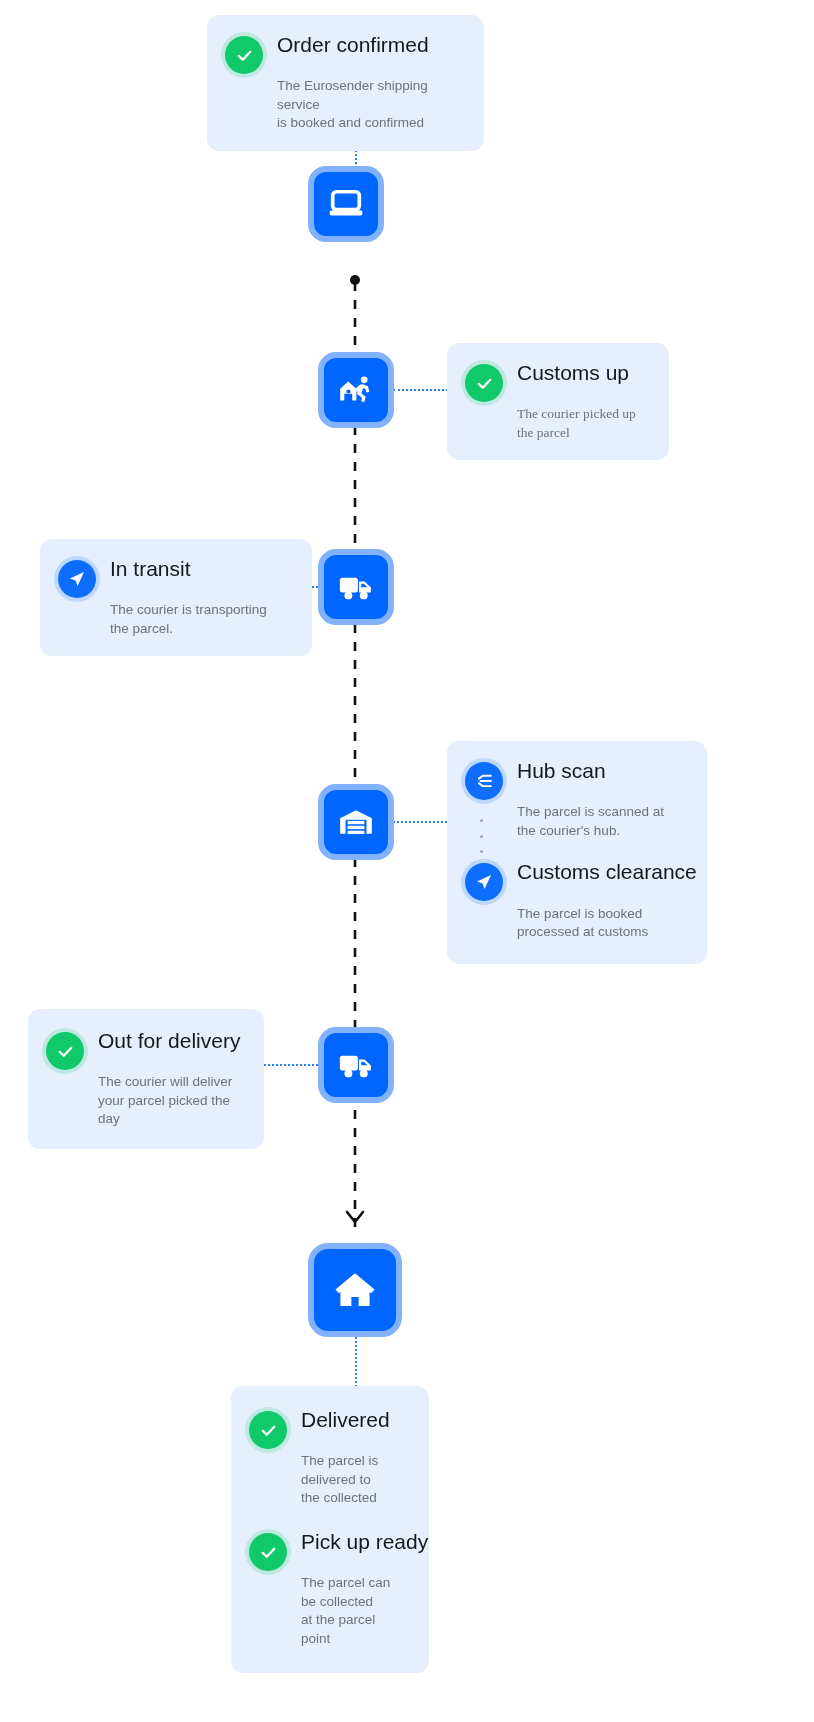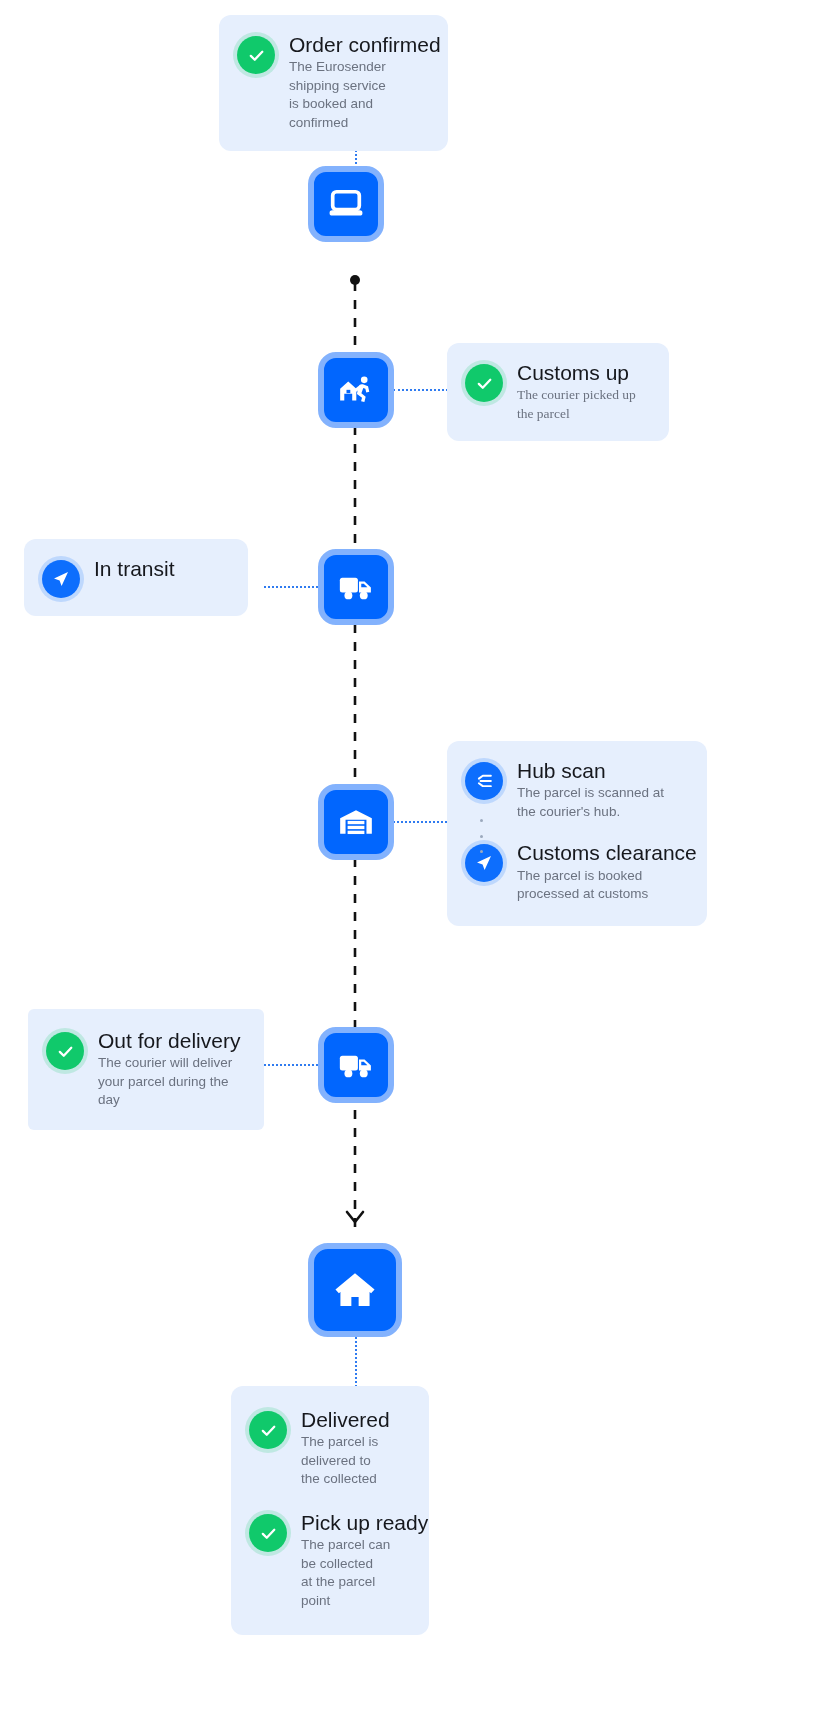--- a/index.html
+++ b/index.html
@@ -65,21 +65,21 @@
     font-size: 21px;
     color: #16181d;
     line-height: 1.15;
     font-weight: 400;
     white-space: nowrap;
   }
   .card-desc {
     font-size: 13.5px;
     color: #6b7280;
     line-height: 1.38;
-    margin-top: 1px;
+    margin-top: 20px;
     white-space: pre-line;
   }
 
   
   .vdots {
     position: absolute;
     left: 33px;
     width: 3px;
     display: flex;
     flex-direction: column;
@@ -184,21 +184,21 @@
 
 <div class="node" style="left:308px; top:1243px; width:94px; height:94px; border-radius:20px;">
   <span>
     <svg width="46" height="46" viewBox="0 0 24 24" fill="#ffffff">
       <path d="M12 3.3 L22.2 11.7 L20.4 13.7 L19.6 13.1 V20.4 H13.9 V15.6
                H10.1 V20.4 H4.4 V13.1 L3.6 13.7 L1.8 11.7 Z"></path>
     </svg>
   </span>
 </div>
 
-<div class="card" style="left:219px; top:15px; width:229px;">
+<div class="card" style="left:207px; top:15px; width:277px;">
   <div class="card-row">
     <span class="badge green">
       <svg width="21" height="21" viewBox="0 0 24 24" fill="none">
         <path d="M5.5 12.4 L10 16.8 L18.6 7.8" stroke="#ffffff" stroke-width="2.6" stroke-linecap="round" stroke-linejoin="round"></path>
       </svg>
     </span>
     <span class="card-text">
       <span class="card-title">Order confirmed</span>
       <span class="card-desc" style="display:block;">The Eurosender shipping service
 is booked and confirmed</span>
@@ -214,29 +214,31 @@
       </svg>
     </span>
     <span class="card-text">
       <span class="card-title">Customs up</span>
       <span class="card-desc" style="display:block;font-family:Liberation Serif, serif;">The courier picked up
 the parcel</span>
     </span>
   </div>
 </div>
 
-<div class="card" style="left:24px; top:539px; width:224px;">
+<div class="card" style="left:40px; top:539px; width:272px;">
   <div class="card-row">
     <span class="badge blue">
       <svg width="20" height="20" viewBox="0 0 24 24" fill="#ffffff">
         <path d="M20.4 3.6 L3.6 11.3 L10.3 13.7 L12.7 20.4 Z"></path>
       </svg>
     </span>
     <span class="card-text">
       <span class="card-title">In transit</span>
+      <span class="card-desc" style="display:block;">The courier is transporting
+the parcel.</span>
     </span>
   </div>
 </div>
 
 <div class="card" style="left:447px; top:741px; width:260px; padding-bottom:22px;">
   <div class="vdots" style="top:78px; height:34px;">
     <i></i>
       <i></i>
       <i></i>
   </div>
@@ -261,31 +263,31 @@
       </svg>
     </span>
     <span class="card-text">
       <span class="card-title">Customs clearance</span>
       <span class="card-desc" style="display:block;">The parcel is booked
 processed at customs</span>
     </span>
   </div>
 </div>
 
-<div class="card" style="left:28px; top:1009px; width:236px; padding-top:20px; padding-bottom:20px;border-radius:6px;">
+<div class="card" style="left:28px; top:1009px; width:236px; padding-top:20px; padding-bottom:20px;">
   <div class="card-row">
     <span class="badge green">
       <svg width="21" height="21" viewBox="0 0 24 24" fill="none">
         <path d="M5.5 12.4 L10 16.8 L18.6 7.8" stroke="#ffffff" stroke-width="2.6" stroke-linecap="round" stroke-linejoin="round"></path>
       </svg>
     </span>
     <span class="card-text">
       <span class="card-title">Out for delivery</span>
       <span class="card-desc" style="display:block;">The courier will deliver
-your parcel during the
+your parcel picked the
 day</span>
     </span>
   </div>
 </div>
 
 <div class="card" style="left:231px; top:1386px; width:198px; padding:22px 22px 24px 18px;">
   <div class="card-row">
     <span class="badge green">
       <svg width="21" height="21" viewBox="0 0 24 24" fill="none">
         <path d="M5.5 12.4 L10 16.8 L18.6 7.8" stroke="#ffffff" stroke-width="2.6" stroke-linecap="round" stroke-linejoin="round"></path>

